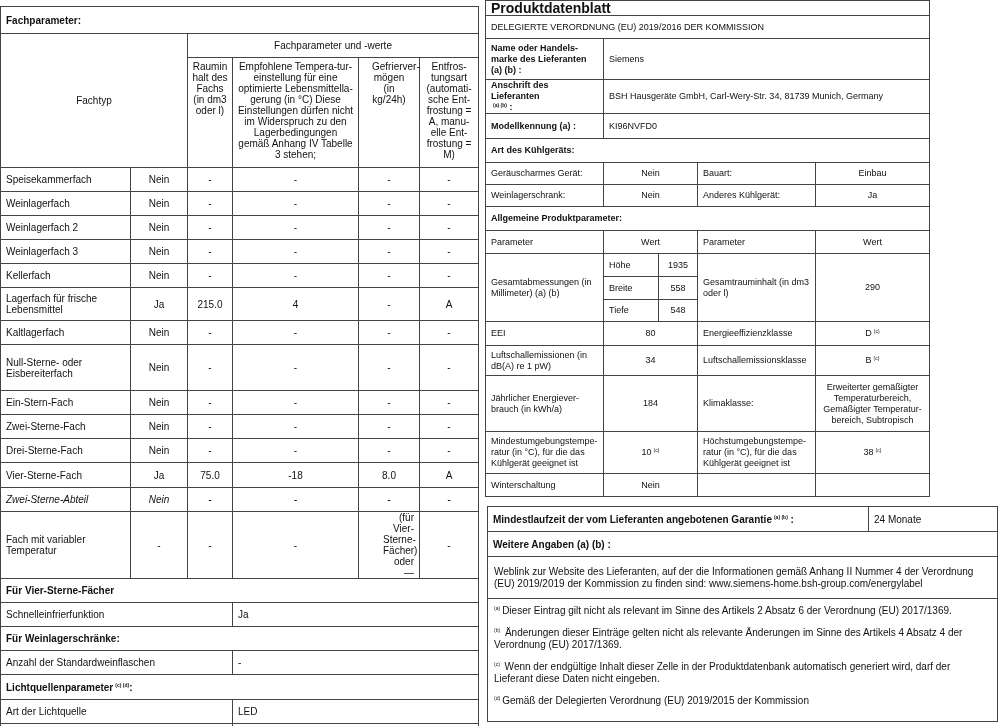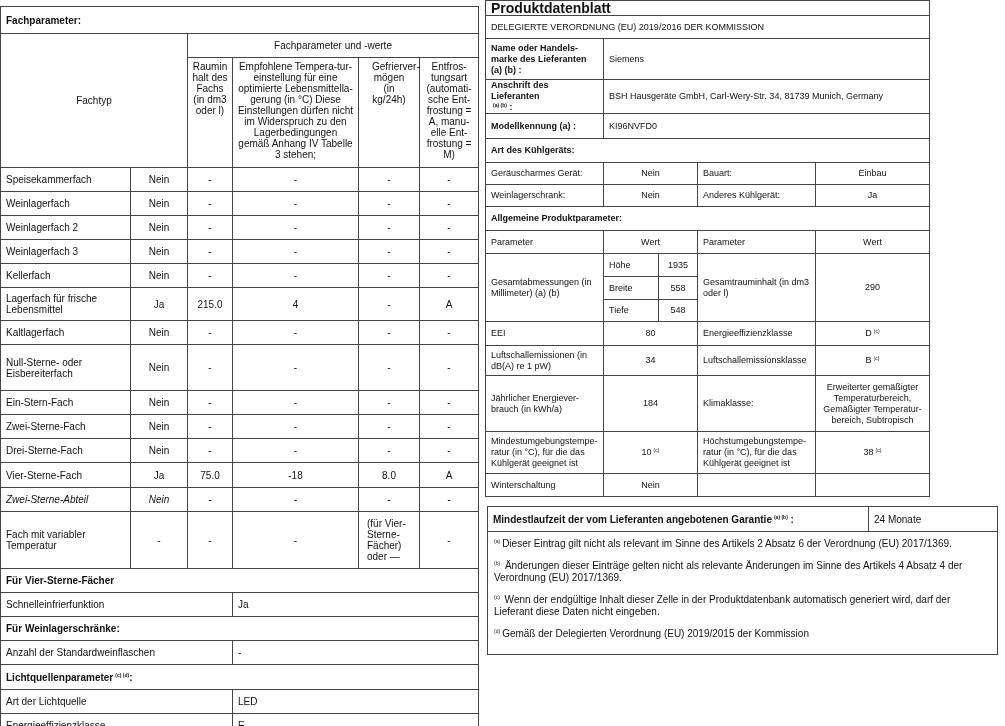--- a/index.html
+++ b/index.html
@@ -153,21 +153,21 @@
         <td class="c">-</td>
         <td class="c">-</td>
         <td class="c">-</td>
         <td class="c">-</td>
       </tr>
       <tr style="height: 57px;">
         <td>Fach mit variabler Temperatur</td>
         <td class="c">-</td>
         <td class="c">-</td>
         <td class="c">-</td>
-        <td class="c" style="text-align: left; padding-left: 8px; margin-left: 44px;">(für Vier-Sterne-Fächer) oder —</td>
+        <td class="c" style="text-align: right; padding-left: 24px; margin-left: 44px;">(für Vier-Sterne-Fächer) oder —</td>
         <td class="c">-</td>
       </tr>
     </tbody>
   <tbody>
       <tr style="height:24px">
     <td colspan="6" class="b">Für Vier-Sterne-Fächer</td>
   </tr>
   <tr style="height:24px">
     <td colspan="3">Schnelleinfrierfunktion</td>
     <td colspan="3">Ja</td>
@@ -295,20 +295,26 @@
 <table id="rbot">
   <colgroup>
       <col style="width:381px">
       <col style="width:129px">
     </colgroup>
   <tbody>
       <tr style="height:25px">
     <td class="b"><span>Mindestlaufzeit der vom Lieferanten angebotenen Garantie</span><sup>(a) (b)</sup><span> :</span></td>
     <td>24 Monate</td>
   </tr>
+  <tr style="height:25px">
+    <td colspan="2" class="b">Weitere Angaben (a) (b) :</td>
+  </tr>
+  <tr style="height:42px">
+    <td colspan="2" class="foot">Weblink zur Website des Lieferanten, auf der die Informationen gemäß Anhang II Nummer 4 der Verordnung (EU) 2019/2019 der Kommission zu finden sind: www.siemens-home.bsh-group.com/energylabel</td>
+  </tr>
   <tr>
     <td colspan="2" style="padding:4px 6px 4px 6px">
       <div id="footnotes">
             <div style="margin: 2px 0px 10px; line-height: 12px;"><sup style="margin-left: 0px; margin-right: 2px;">(a)</sup><span>Dieser Eintrag gilt nicht als relevant im Sinne des Artikels 2 Absatz 6 der Verordnung (EU) 2017/1369.</span></div>
             <div style="margin: 0px 0px 10px; line-height: 12px;"><sup style="margin-left: 0px; margin-right: 2px;">(b)</sup><span> Änderungen dieser Einträge gelten nicht als relevante Änderungen im Sinne des Artikels 4 Absatz 4 der Verordnung (EU) 2017/1369.</span></div>
             <div style="margin: 0px 0px 10px; line-height: 12px;"><sup style="margin-left: 0px; margin-right: 2px;">(c)</sup><span> Wenn der endgültige Inhalt dieser Zelle in der Produktdatenbank automatisch generiert wird, darf der Lieferant diese Daten nicht eingeben.</span></div>
             <div style="margin: 0px 0px 10px; line-height: 12px;"><sup style="margin-left: 0px; margin-right: 2px;">(d)</sup><span>Gemäß der Delegierten Verordnung (EU) 2019/2015 der Kommission</span></div>
           </div>
     </td>
   </tr>

